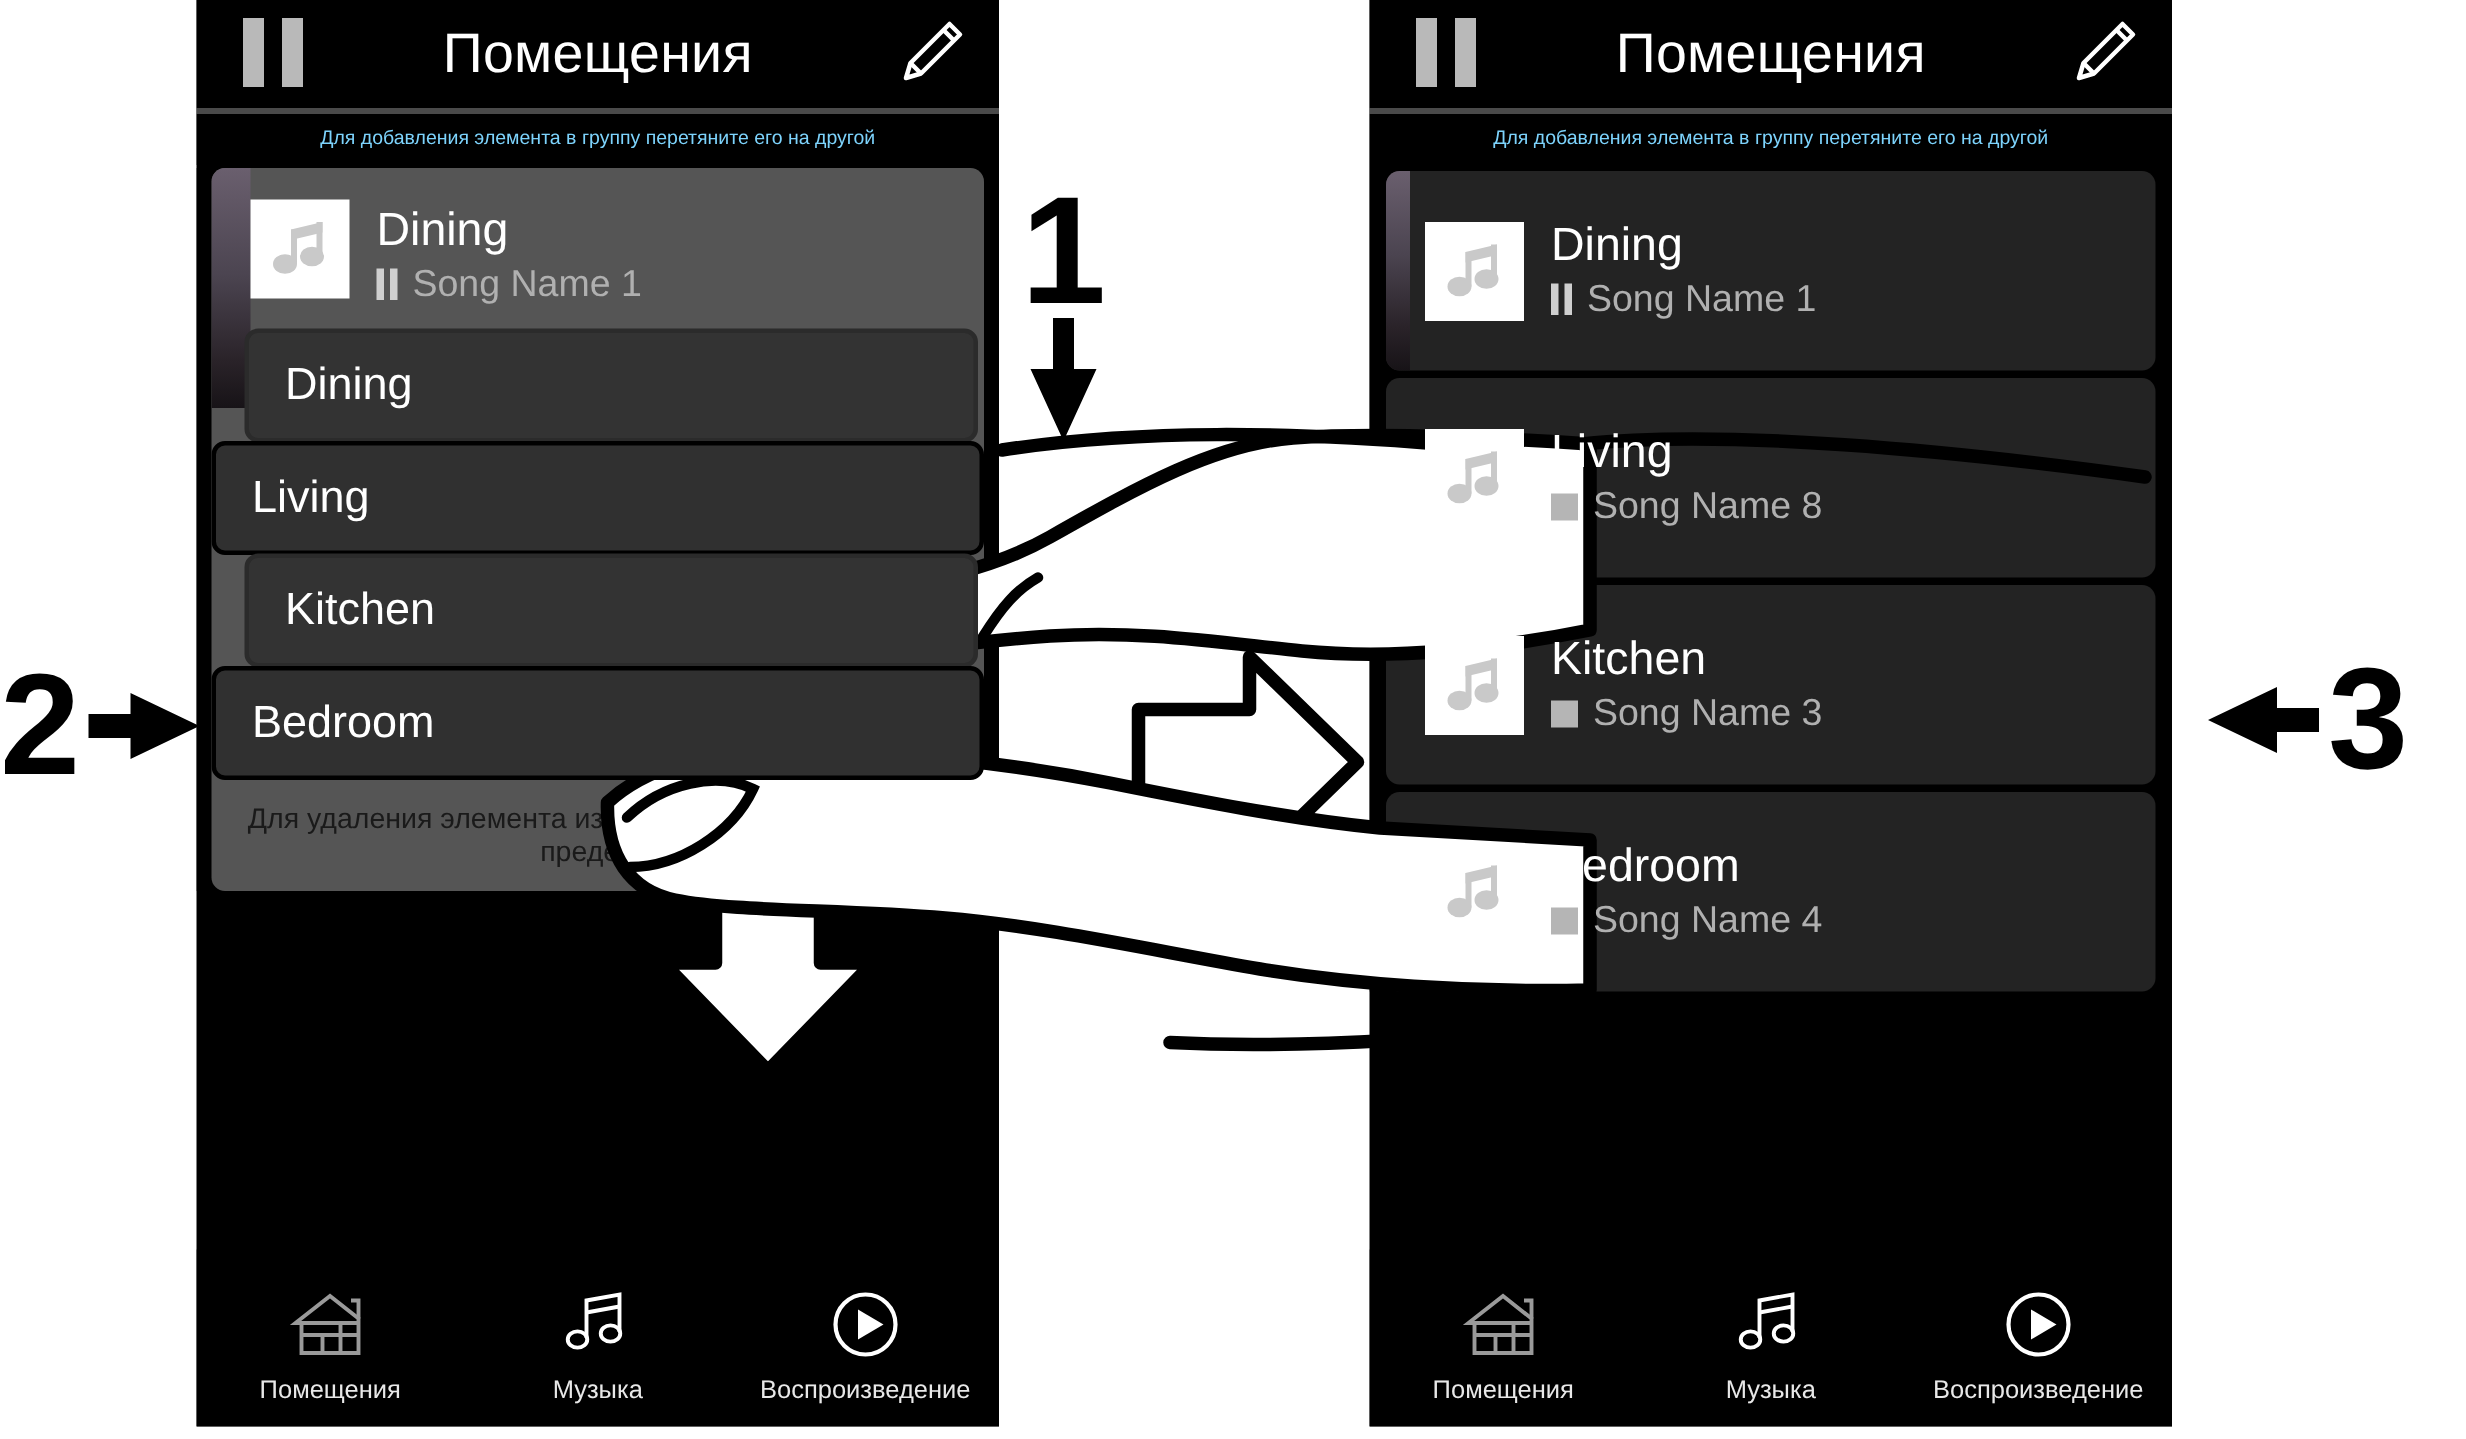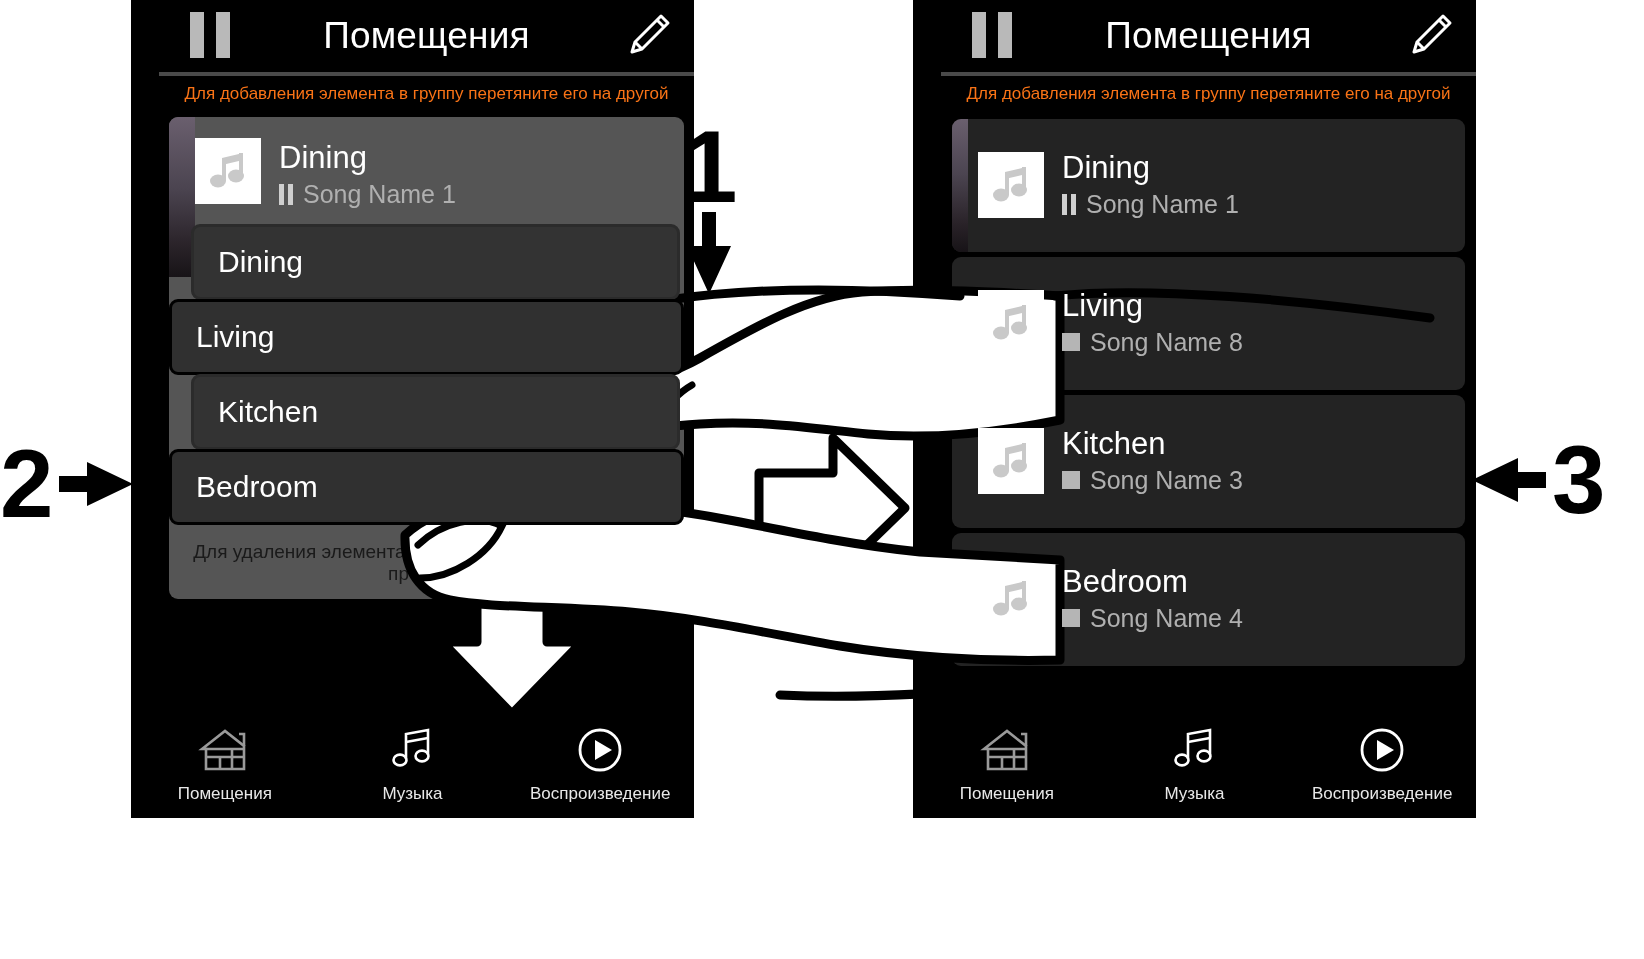--- a/index.html
+++ b/index.html
@@ -7,23 +7,22 @@
     width:1644px;height:959px;
     background:#ffffff;
     font-family:"Liberation Sans","DejaVu Sans",sans-serif;
     overflow:hidden;
     position:relative;
   }
   .stage{position:absolute;left:0;top:0;width:1644px;height:959px;}
 
   
   .phone{
-    position:absolute;top:0;height:818px;background:#000000;
+    position:absolute;top:0;height:951px;background:#000000;
     overflow:hidden;
-    padding-left:28px;
   }
   #phone-left{left:131px;width:535px;}
   #phone-right{left:913px;width:535px;}
 
   
   .titlebar{
     position:relative;height:72px;background:#000;
     display:flex;align-items:center;
   }
   .pause-glyph{
@@ -34,21 +33,21 @@
   .title-text{
     width:100%;text-align:center;color:#ffffff;
     font-size:37px;font-weight:400;letter-spacing:.2px;
     line-height:72px;
   }
   .pencil{position:absolute;right:22px;top:12px;width:46px;height:46px;}
 
   .titlebar-rule{height:4px;background:#4a4a4a;}
 
   .hint{
-    background:#000;color:#f97316;font-size:17px;
+    background:#000;color:#7dd3fc;font-size:13px;
     text-align:center;padding:9px 0 11px 0;line-height:1.1;
   }
 
   
   .group-wrap{position:relative;background:#000;padding:0 0 0 0;}
   .group-card{
     position:relative;margin:2px 10px 0 10px;
     background:#555555;border-radius:9px 9px 0 0;
     padding:6px 0 0 0;
     overflow:hidden;

